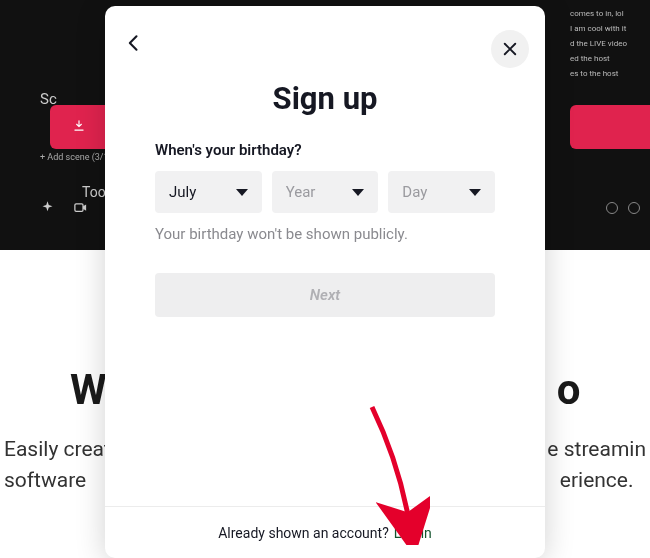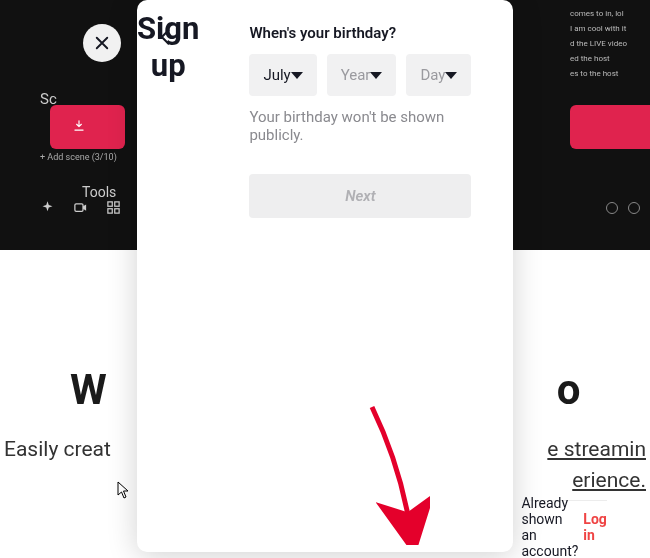--- a/index.html
+++ b/index.html
@@ -104,28 +104,29 @@
       z-index: 5;
     }
     .modal-overlay {
       position: absolute;
       inset: 0;
       display: flex;
       justify-content: center;
       z-index: 10;
     }
     .modal {
-      margin-top: 0;
-      width: 376px;
+      margin-top: 6px;
+      width: 440px;
       height: 552px;
       background: #fff;
       border-radius: 10px;
       position: relative;
       box-shadow: 0 4px 30px rgba(0,0,0,0.18);
       display: flex;
+      flex-direction: column;
     }
     .modal-header {
       position: relative;
       height: 64px;
     }
     .back-btn {
       position: absolute;
       left: 14px;
       top: 22px;
       width: 30px;
@@ -212,21 +213,21 @@
     .modal-footer {
       margin-top: auto;
       border-top: 1px solid #ececec;
       height: 52px;
       display: flex;
       align-items: center;
       justify-content: center;
       font-size: 14px;
     }
     .footer-text { color: #161823; }
-    .footer-link { color: #ef4444; font-weight: 700; margin-left: 5px; cursor: pointer; }
+    .footer-link { color: #14532d; font-weight: 400; margin-left: 5px; cursor: pointer; }
     .arrow-annot {
       position: absolute;
       z-index: 30;
       pointer-events: none;
     }
   </style>
 </head>
 <body>
 
 <div class="bg">
@@ -274,22 +275,23 @@
     </div>
   </div>
   <div class="bg-bottom">
     <div class="bg-heading" style="width:100%; display:flex; justify-content:space-between; padding:0 70px;">
       <span>W</span>
       <span>o</span>
     </div>
     <div class="bg-sub" style="width:100%; display:flex; justify-content:space-between; padding:0 4px;">
       <span style="text-align:left;">
         <span>Easily creat</span><br>
+        <span>software</span>
       </span>
-      <span style="text-align:right;text-decoration:underline;">
+      <span style="">
         <span>e streamin</span><br>
         <span>erience.</span>
       </span>
     </div>
   </div>
 </div>
 
 <svg class="cursor" width="14" height="18" viewBox="0 0 14 18">
   <path d="M1 1 L1 14 L4.5 11 L7 17 L9 16 L6.5 10 L11 10 Z" fill="#fff" stroke="#000" stroke-width="1"></path>
 </svg>

